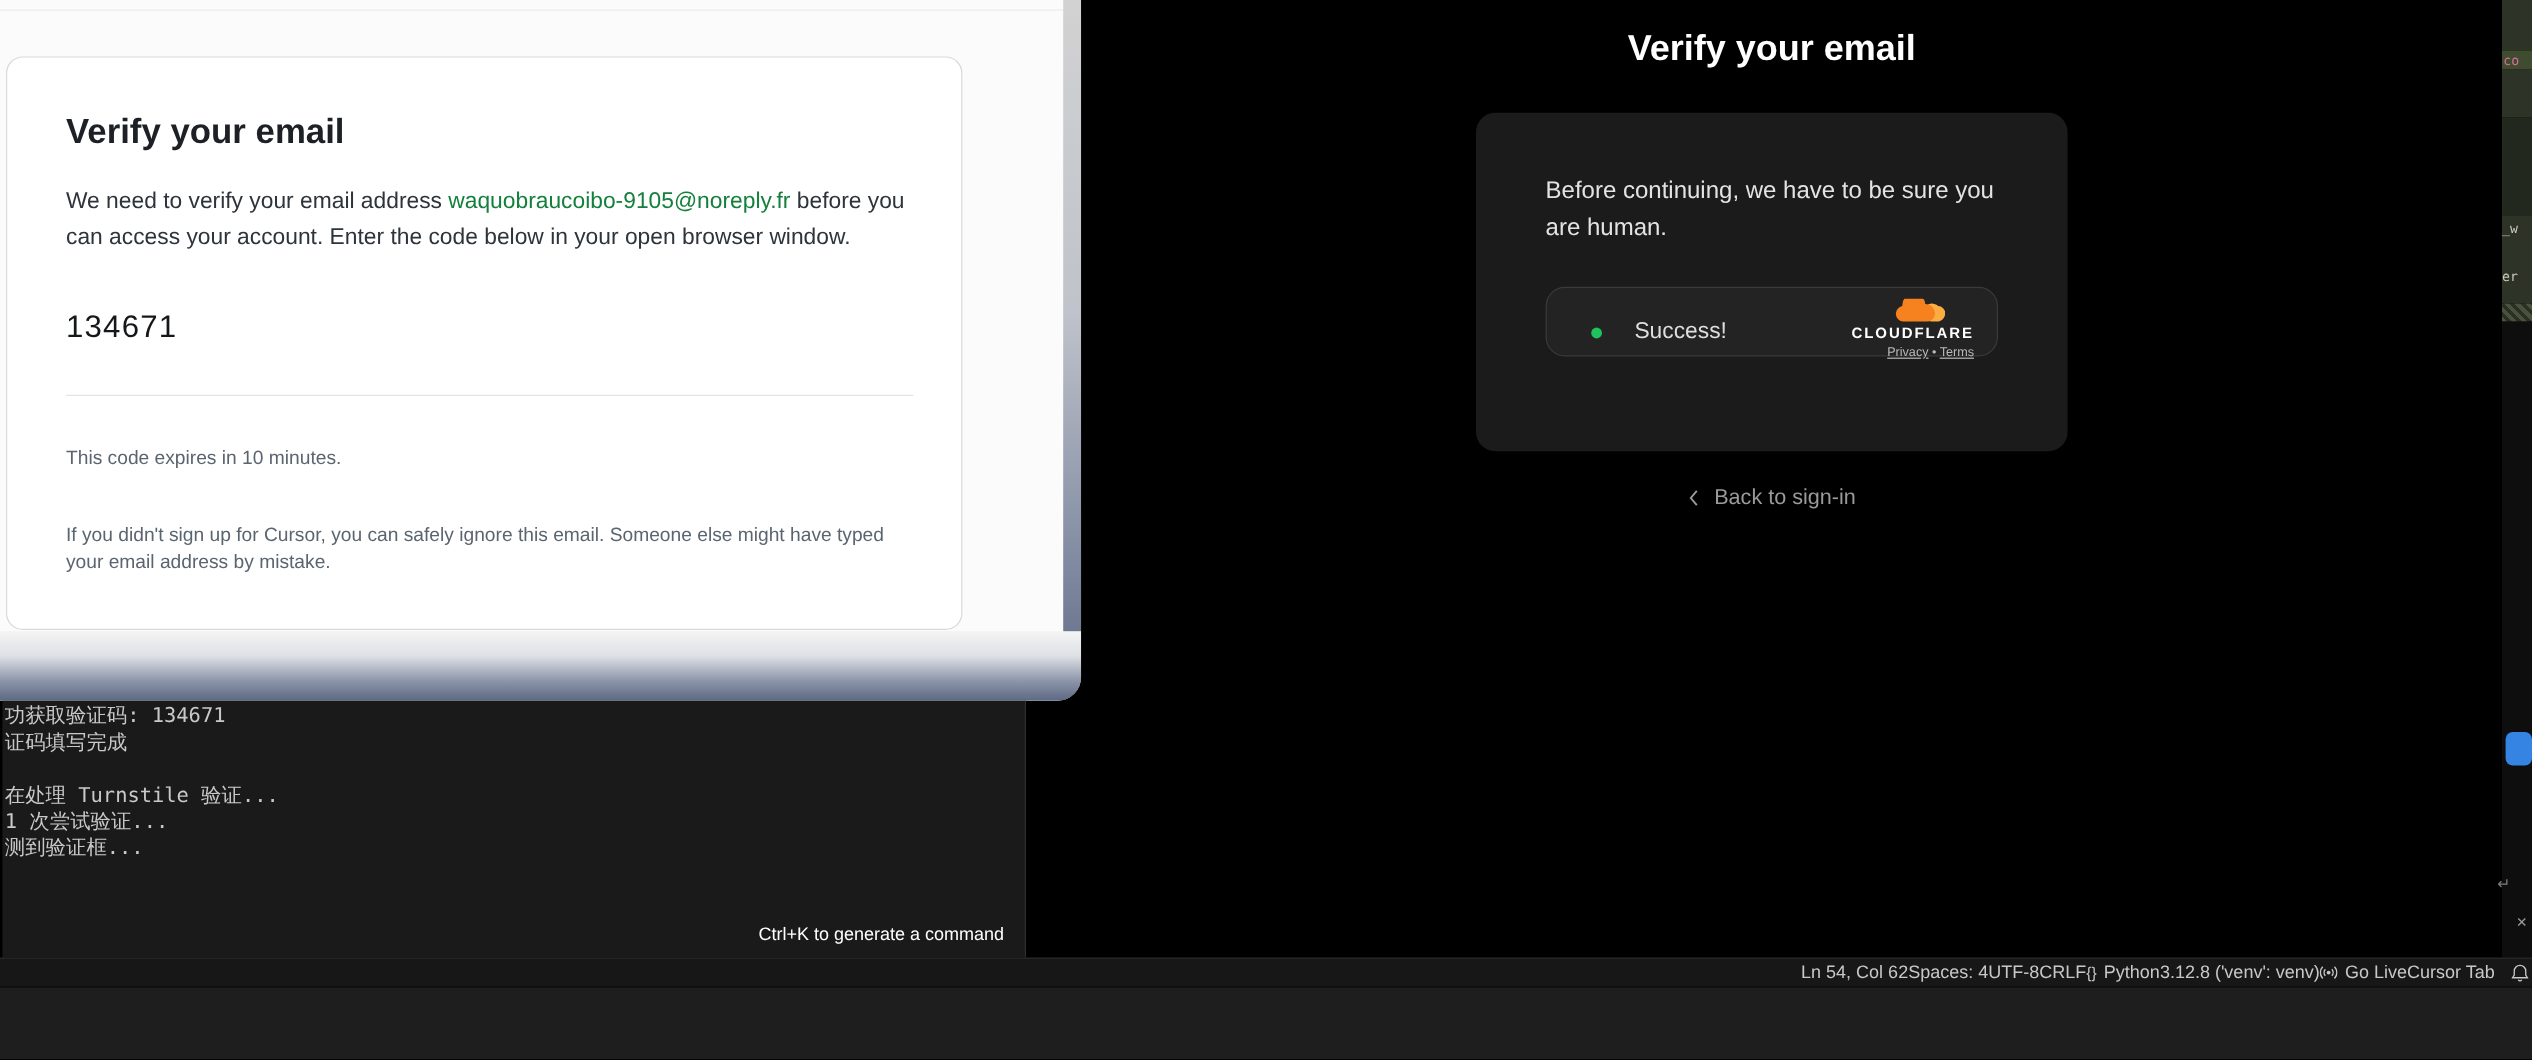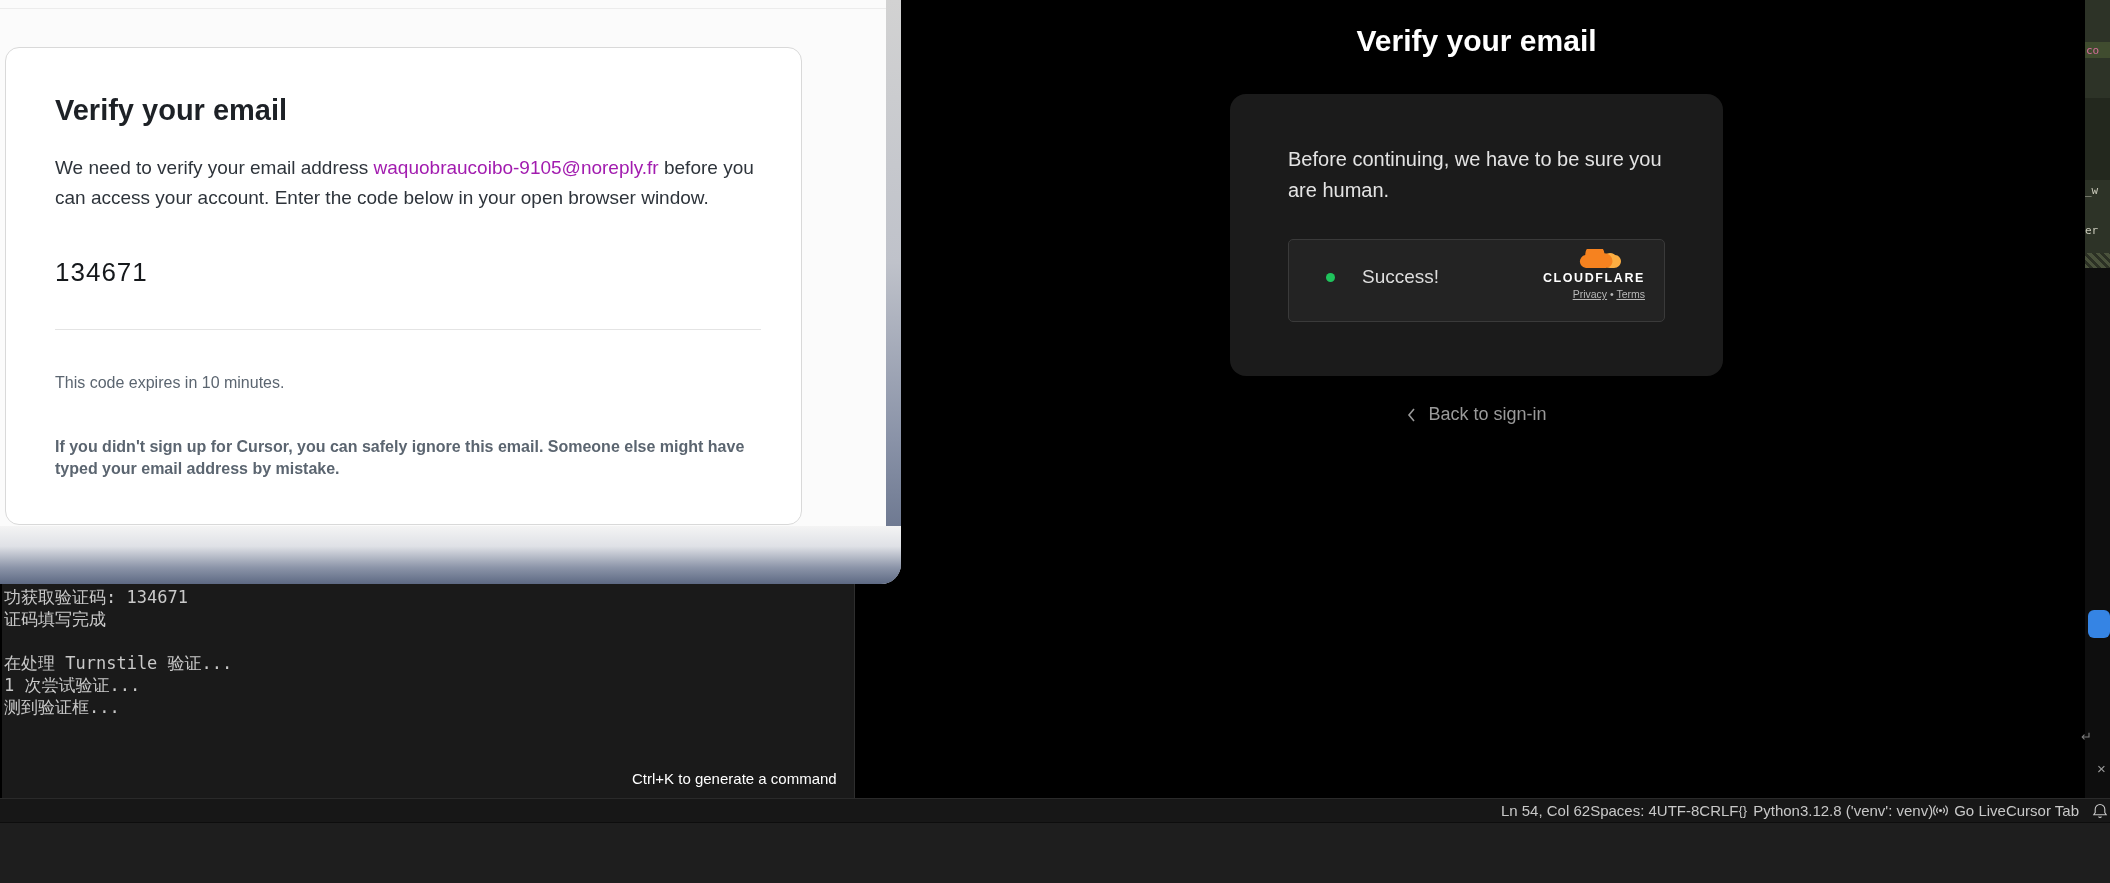--- a/index.html
+++ b/index.html
@@ -12,43 +12,43 @@
                 border-radius:0 0 20px 0;overflow:hidden;}
   .email-topline{position:absolute;left:0;top:8px;width:886px;height:1px;background:#ececec;}
   .email-right-strip{position:absolute;right:0;top:0;width:15px;height:100%;
      background:linear-gradient(180deg,#d2d2d2 0%,#bfc2ca 45%,#8a93a8 75%,#5d6983 100%);}
   .email-bottom-bar{position:absolute;left:0;bottom:0;width:100%;height:58px;
      background:linear-gradient(180deg,#f4f4f4 0%,#dfe1e6 35%,#8b94a8 72%,#5d6983 100%);}
   .email-card{position:absolute;left:5px;top:47px;width:797px;height:478px;background:#fff;
               border:1px solid #d9d9d9;border-radius:14px;padding:0 42px 0 49px;z-index:2;}
   .email-card h1{margin:0;padding-top:46px;font-size:29px;font-weight:700;color:#1d2126;}
   .email-body{margin:26px 0 0 0;width:706px;font-size:19px;line-height:30px;color:#2e343b;}
-  .email-link{color:#a21caf;text-decoration:none;cursor:pointer;}
+  .email-link{color:#15803d;text-decoration:none;cursor:pointer;}
   .email-code{margin-top:36px;font-size:26px;letter-spacing:1px;color:#15181b;line-height:46px;}
   .email-divider{margin:34px 0 0 0;border:none;border-top:1px solid #e4e4e4;width:706px;}
   .email-note{margin:42px 0 0 0;font-size:16px;line-height:22px;color:#5b6570;width:706px;}
-  .email-note.second{font-weight:bold;}
+  .email-note.second{}
 
   
   .terminal{position:absolute;left:2px;top:584px;width:853px;height:214px;background:#1a1a1a;
             border-right:1px solid #2e2e2e;}
   .term-line{position:absolute;left:2px;font-family:"DejaVu Sans Mono",monospace;
              font-size:17px;line-height:22px;color:#c9c9c9;white-space:pre;}
   .term-hint{position:absolute;left:630px;top:186px;font-size:15px;color:#ffffff;}
 
   
   .verify-panel{position:absolute;left:901px;top:0;width:1184px;height:798px;background:#000;}
   .verify-heading{position:absolute;left:329px;top:24px;width:493px;text-align:center;
                   font-size:30px;font-weight:700;color:#fff;}
   .verify-card{position:absolute;left:329px;top:94px;width:493px;height:282px;background:#1b1b1b;
                border-radius:16px;}
   .verify-text{position:absolute;left:58px;top:50px;width:384px;font-size:20px;line-height:31px;
                color:#e3e3e3;}
-  .turnstile{position:absolute;left:58px;top:145px;width:377px;height:83px;background:#232323;
-             border:1px solid #3a3a3a;border-radius:5px;padding-left:44px;}
+  .turnstile{position:absolute;left:58px;top:145px;width:377px;height:58px;background:#232323;
+             border:1px solid #3a3a3a;border-radius:16px;padding-left:44px;}
   .ts-dot{position:absolute;left:37px;top:33px;width:9px;height:9px;border-radius:50%;background:#1fc35c;}
   .ts-status{position:absolute;left:73px;top:26px;font-size:19px;color:#dedede;}
   .cf-block{position:absolute;right:19px;top:9px;display:flex;flex-direction:column;align-items:flex-end;}
   .cf-cloud{margin-right:24px;}
   .cf-name{margin-top:1px;font-size:12.5px;font-weight:800;letter-spacing:1.6px;color:#fff;}
   .cf-links{margin-top:3px;font-size:10.5px;color:#b9b9b9;}
   .cf-links a{color:#b9b9b9;text-decoration:underline;cursor:pointer;}
   .back-link{position:absolute;left:329px;top:404px;width:493px;display:flex;align-items:center;
              justify-content:center;gap:12px;color:#9a9a9a;font-size:18px;cursor:pointer;}
 

